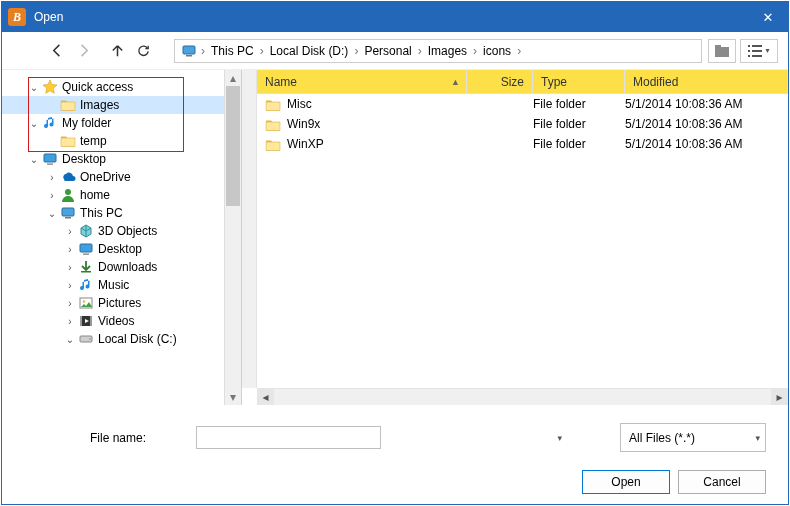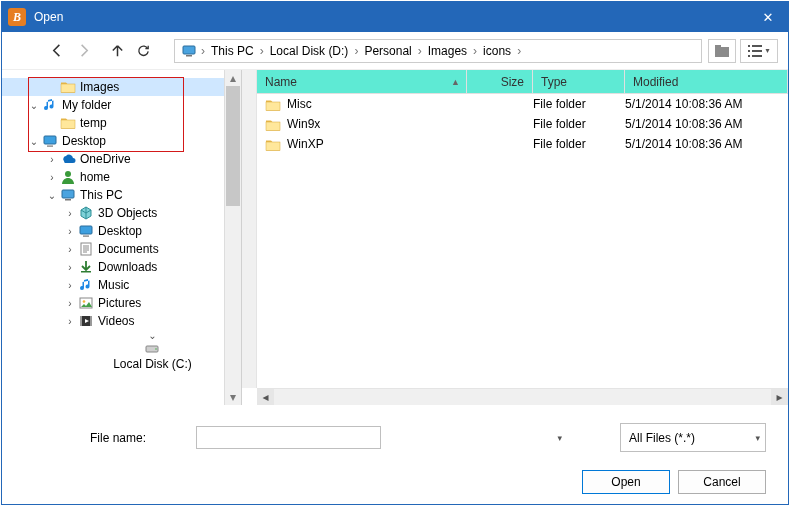--- a/index.html
+++ b/index.html
@@ -37,21 +37,21 @@
 .tree-toggle { width: 12px; color: #555; font-size: 10px; text-align: center; }
 .tree-toggle.open::before { content: "⌄"; }
 .tree-toggle.closed::before { content: "›"; }
 .tree-toggle.none::before { content: ""; }
 .tree-icon { width: 16px; height: 16px; margin: 0 4px 0 2px; display: flex; align-items: center; justify-content: center; }
 
 .content { flex: 1; display: flex; flex-direction: column; position: relative; }
 .list-scroller { position: absolute; left: 0; top: 0; bottom: 17px; width: 15px; background: #f0f0f0; border-right: 1px solid #e4e4e4; }
 .list-area { margin-left: 15px; flex: 1; overflow: hidden; }
 .col-headers { height: 24px; display: flex; border-bottom: 1px solid #e0e0e0; }
-.col { display: flex; align-items: center; padding: 0 8px; border-right: 1px solid #e0e0e0; color: #333; background: #5eead4; cursor: pointer; position: relative; }
+.col { display: flex; align-items: center; padding: 0 8px; border-right: 1px solid #e0e0e0; color: #333; background: #fde047; cursor: pointer; position: relative; }
 .col.name { flex: 0 0 210px; }
 .col.size { flex: 0 0 66px; justify-content: flex-end; }
 .col.type { flex: 0 0 92px; }
 .col.mod { flex: 1; }
 .sort-arrow { position: absolute; right: 6px; font-size: 9px; color: #666; }
 
 .file-rows { }
 .file-row { height: 20px; display: flex; align-items: center; }
 .file-row .f-name { flex: 0 0 210px; display: flex; align-items: center; padding-left: 8px; }
 .file-row .fico { width: 16px; height: 14px; margin-right: 6px; }
@@ -153,20 +153,29 @@
           </svg>
         <span class="dd-arrow">▾</span>
       </div>
     </div>
   </div>
 
   <div class="body">
     <div class="tree-panel">
       <div class="tree-red-box"></div>
       <div id="tree-rows">
+          <div class="tree-row" style="padding-left: 26px;">
+            <span class="tree-toggle open"></span>
+            <span class="tree-icon small-ico">
+              <svg viewBox="0 0 16 16">
+                <path d="M8 1l2 4.5 5 .5-3.8 3.3 1.1 5L8 11.8 3.7 14.3l1.1-5L1 6l5-.5z" fill="#ffcc33" stroke="#c9920a" stroke-width=".5"></path>
+              </svg>
+            </span>
+            <span>Quick access</span>
+          </div>
           <div class="tree-row selected" style="padding-left: 44px;">
             <span class="tree-toggle none"></span>
             <span class="tree-icon small-ico">
               <svg class="folder-ico" viewBox="0 0 16 13">
                 <path class="tab" d="M1 2h5l1.5 1.5H15V12H1z"></path>
                 <rect x="1" y="3.5" width="14" height="8.5" class="body"></rect>
               </svg>
             </span>
             <span>Images</span>
           </div>
@@ -240,30 +249,20 @@
           </div>
           <div class="tree-row" style="padding-left: 62px;">
             <span class="tree-toggle closed"></span>
             <span class="tree-icon small-ico">
               <svg viewBox="0 0 16 16">
                 <rect x="2" y="3" width="12" height="8" rx="1" fill="#3ea0e0" stroke="#2a6d9c"></rect>
                 <rect x="5" y="12.5" width="6" height="1.2" fill="#777"></rect>
               </svg>
             </span>
             <span>Desktop</span>
-          </div>
-          <div class="tree-row" style="padding-left: 62px;">
-            <span class="tree-toggle closed"></span>
-            <span class="tree-icon small-ico">
-              <svg viewBox="0 0 16 16">
-                <rect x="3" y="2" width="10" height="12" fill="#fff" stroke="#888"></rect>
-                <path d="M5 5h6M5 7h6M5 9h6M5 11h4" stroke="#888"></path>
-              </svg>
-            </span>
-            <span>Documents</span>
           </div>
           <div class="tree-row" style="padding-left: 62px;">
             <span class="tree-toggle closed"></span>
             <span class="tree-icon small-ico">
               <svg viewBox="0 0 16 16">
                 <path d="M8 2v8M4 7l4 4 4-4" fill="none" stroke="#2e7d32" stroke-width="1.8"></path>
                 <rect x="3" y="12" width="10" height="1.5" fill="#2e7d32"></rect>
               </svg>
             </span>
             <span>Downloads</span>
@@ -293,21 +292,21 @@
             <span class="tree-icon small-ico">
               <svg viewBox="0 0 16 16">
                 <rect x="2" y="3" width="12" height="10" fill="#333"></rect>
                 <rect x="2" y="3" width="2" height="10" fill="#999"></rect>
                 <rect x="12" y="3" width="2" height="10" fill="#999"></rect>
                 <path d="M7 6l4 2-4 2z" fill="#fff"></path>
               </svg>
             </span>
             <span>Videos</span>
           </div>
-          <div class="tree-row" style="padding-left: 62px; flex-direction: column;">
+          <div class="tree-row" style="padding-left: 62px;">
             <span class="tree-toggle open"></span>
             <span class="tree-icon small-ico">
               <svg viewBox="0 0 16 16">
                 <rect x="2" y="5" width="12" height="6" rx="1" fill="#cfcfcf" stroke="#888"></rect>
                 <circle cx="12" cy="8" r=".8" fill="#4caf50"></circle>
               </svg>
             </span>
             <span>Local Disk (C:)</span>
           </div>
         </div>

